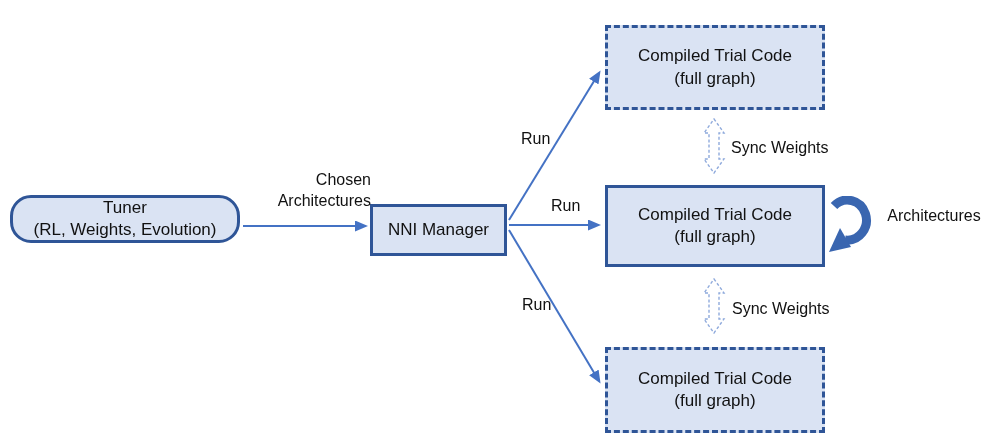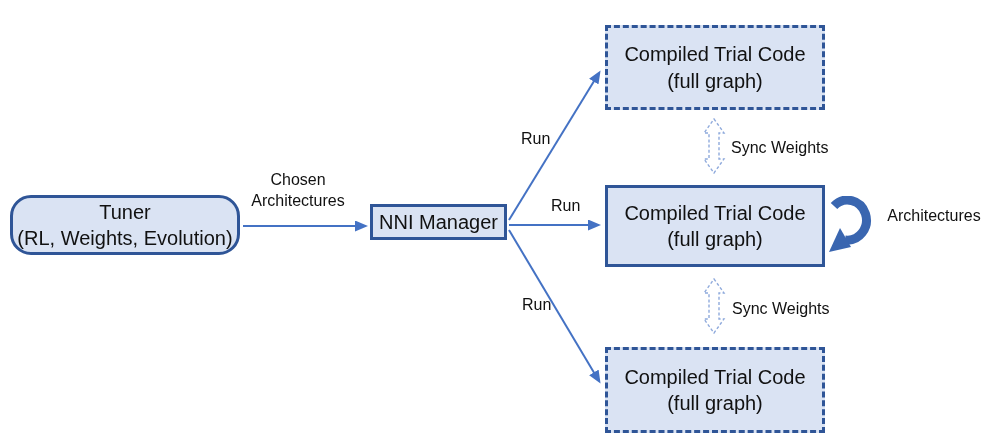--- a/index.html
+++ b/index.html
@@ -26,21 +26,21 @@
   .box {
     position: absolute;
     box-sizing: border-box;
     background: var(--box-fill, #dae3f3);
     border: 3px solid var(--box-border, #2f5597);
     display: flex;
     flex-direction: column;
     align-items: center;
     justify-content: center;
     text-align: center;
-    font-size: 20px;
+    font-size: 17px;
     line-height: 1.32;
   }
   .box.dashed { border-style: dashed; }
   .lbl {
     position: absolute;
     font-size: 16px;
     line-height: 21px;
     white-space: nowrap;
   }
   .lbl.center { text-align: center; white-space: normal; }
@@ -68,45 +68,45 @@
       <marker id="arrowhead" markerUnits="userSpaceOnUse" markerWidth="13" markerHeight="11" viewBox="0 0 13 11" refX="10" refY="5.5" orient="auto">
         <path d="M0,0 L13,5.5 L0,11 Z"></path>
       </marker>
     </defs>
     <line class="flow-line" x1="243" y1="226" x2="365" y2="226" marker-end="url(#arrowhead)"></line>
     <line class="flow-line" x1="509" y1="220" x2="599" y2="73" marker-end="url(#arrowhead)"></line>
     <line class="flow-line" x1="509" y1="225" x2="598" y2="225" marker-end="url(#arrowhead)"></line>
     <line class="flow-line" x1="509" y1="230" x2="599" y2="381" marker-end="url(#arrowhead)"></line>
   </svg>
 
-  <div class="box" style="left:10px; top:195px; width:230px; height:60px;border-radius:21px;">
+  <div class="box" style="left:10px; top:195px; width:230px; height:48px;border-radius:21px;">
     <div>Tuner</div>
     <div>(RL, Weights, Evolution)</div>
   </div>
 
-  <div class="box" style="left:370px; top:204px; width:137px; height:36px;">
+  <div class="box" style="left:370px; top:204px; width:137px; height:52px;">
     <div>NNI Manager</div>
   </div>
 
   <div class="box dashed" style="left:605px; top:25px; width:220px; height:85px;">
     <div>Compiled Trial Code</div>
     <div>(full graph)</div>
   </div>
 
   <div class="box" style="left:605px; top:185px; width:220px; height:82px;">
     <div>Compiled Trial Code</div>
     <div>(full graph)</div>
   </div>
 
   <div class="box dashed" style="left:605px; top:347px; width:220px; height:86px;">
     <div>Compiled Trial Code</div>
     <div>(full graph)</div>
   </div>
 
-  <div class="lbl center" style="left:234px; top:169px; width:128px;">
+  <div class="lbl center" style="left:243px; top:169px; width:128px;text-align:right;">
     <div>Chosen</div>
     <div>Architectures</div>
   </div>
 
   <div class="lbl" style="left:521px; top:128px;">Run</div>
   <div class="lbl" style="left:551px; top:195px;">Run</div>
   <div class="lbl" style="left:522px; top:294px;">Run</div>
 
   <svg class="icon-svg" style="left:701px; top:117px;" width="26" height="58" viewBox="0 0 26 58">
     <path class="sync-shape" d="M13,2 L23,16 L18,16 L18,42 L23,42 L13,56 L3,42 L8,42 L8,16 L3,16 Z"></path>

